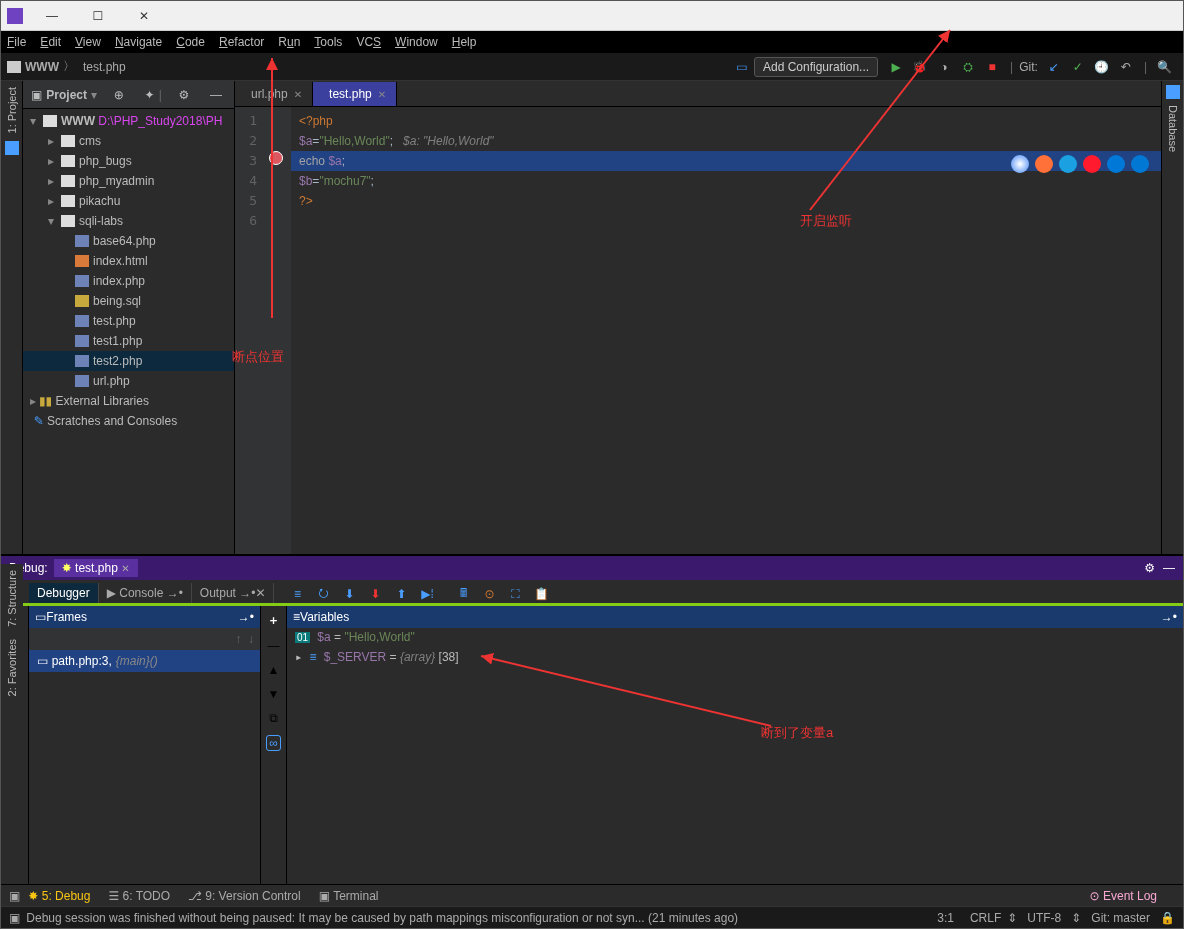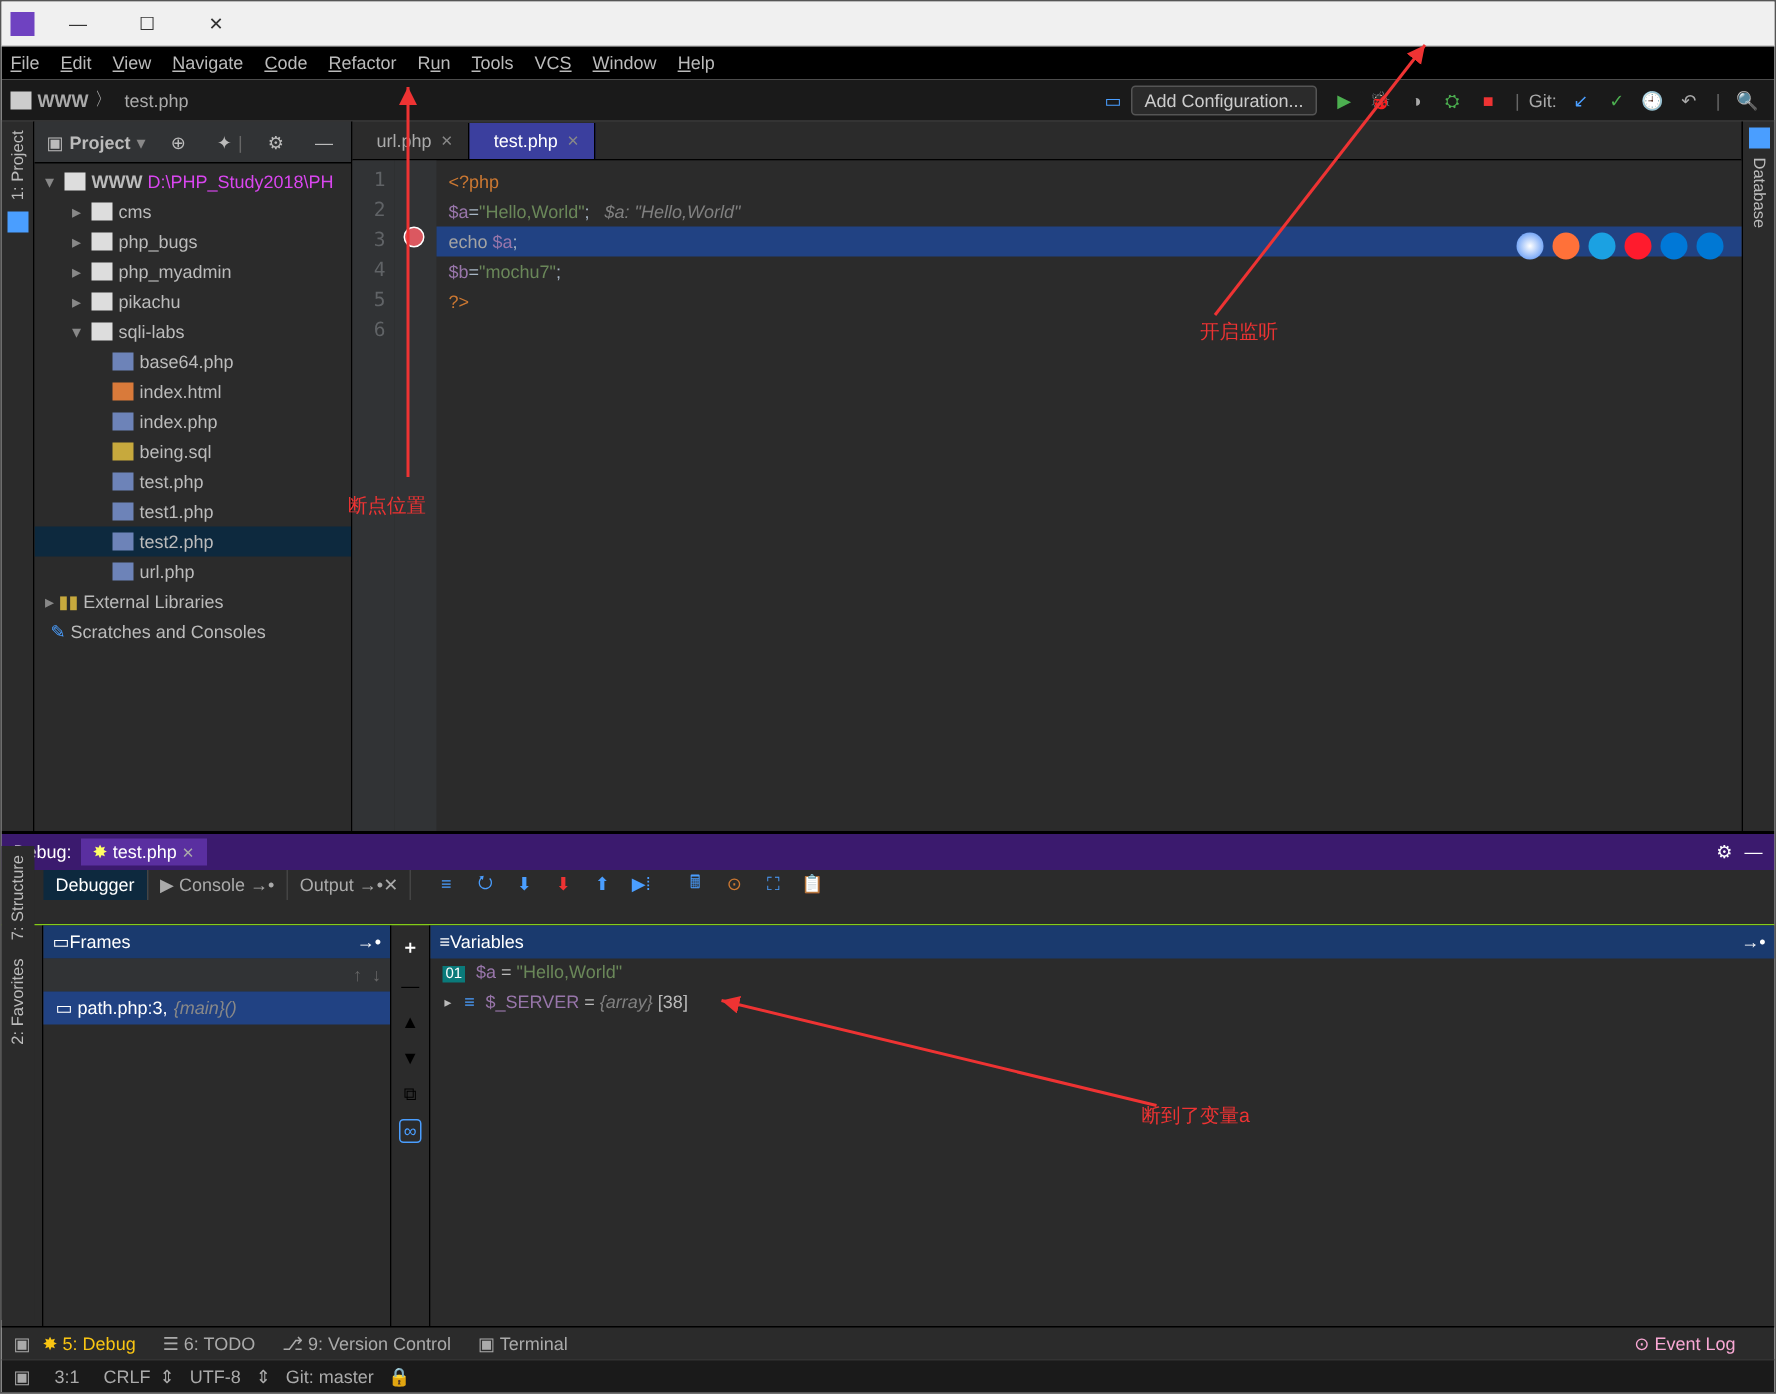--- a/index.html
+++ b/index.html
@@ -48,21 +48,21 @@
 .lines .cur{background:#214283;margin-left:-8px;padding-left:8px}
 .kw{color:#a3a3a3}.str{color:#6a8759}.var{color:#9876aa}.cmt{color:#808080;font-style:italic}.tag{color:#cc7832}
 .browsers{position:absolute;top:48px;right:12px;display:flex;gap:6px}
 .browsers span{width:18px;height:18px;border-radius:50%}
 .anno{position:absolute;color:#e33;font-size:13px}
 .arrow{position:absolute;stroke:#e33;stroke-width:2;fill:none}
 .debugpanel{height:330px;background:#1e1e1e;display:flex;flex-direction:column;border-top:2px solid #000}
 .dbgtitle{height:24px;background:#3b1a6e;display:flex;align-items:center;padding:0 8px;color:#fff}
 .dbgtitle .dtab{background:#5a2fa0;padding:2px 8px;margin-left:6px}
 .dbgtitle .icons{margin-left:auto;display:flex;gap:8px}
-.dbgtool{height:37px;background:#2b2b2b;display:flex;align-items:flex-start;padding:0 6px;border-bottom:1px solid #84cc16}
+.dbgtool{height:26px;background:#2b2b2b;display:flex;align-items:flex-end;padding:0 6px;border-bottom:3px solid #84cc16}
 .dbgtool .t{padding:3px 8px;color:#aaa;border-right:1px solid #444}
 .dbgtool .t.active{background:#0d293e;color:#fff}
 .dbgtool .sico{width:18px;height:18px;margin:0 4px;display:flex;align-items:center;justify-content:center;color:#4a9eff}
 .dbgbody{flex:1;display:flex;min-height:0}
 .dbgleft{width:28px;background:#2b2b2b;display:flex;flex-direction:column;align-items:center;gap:8px;padding-top:4px;border-right:1px solid #000}
 .dbgleft .i{width:16px;height:16px}
 .frames{width:232px;background:#2b2b2b;border-right:1px solid #000;display:flex;flex-direction:column}
 .frames .fh{height:22px;background:#1a3a6e;display:flex;align-items:center;padding:0 6px;color:#fff}
 .frames .fnav{height:22px;background:#313335;display:flex;align-items:center;justify-content:flex-end;padding:0 6px;color:#666}
 .frames .fr{height:22px;background:#214283;color:#fff;padding:0 8px;display:flex;align-items:center}
@@ -270,21 +270,21 @@
   </div>
 
   <svg class="ovarrow" style="left:262px;top:48px" width="60" height="280">
     <defs>
         <marker id="ah" markerWidth="8" markerHeight="8" refX="6" refY="3" orient="auto">
           <path d="M0,0 L6,3 L0,6" fill="#e33"></path>
         </marker>
       </defs>
     <line x1="10" y1="270" x2="10" y2="10" class="arrow" marker-end="url(#ah)"></line>
   </svg>
-  <div class="anno" style="left:232px;top:328px">断点位置</div>
+  <div class="anno" style="left:232px;top:348px">断点位置</div>
   <svg class="ovarrow" style="left:800px;top:20px" width="180" height="200">
     <line x1="10" y1="190" x2="150" y2="10" class="arrow" marker-end="url(#ah)"></line>
   </svg>
   <div class="anno" style="left:800px;top:212px">开启监听</div>
 </div>
 
 <div class="debugpanel">
   <div class="dbgtitle">
     <span>Debug:</span>
     <span class="dtab">
@@ -367,20 +367,21 @@
   <span class="bi active">✸ <span>5: Debug</span></span>
   <span class="bi">☰ <span>6: TODO</span></span>
   <span class="bi">⎇ <span>9: Version Control</span></span>
   <span class="bi">▣ <span>Terminal</span></span>
   <span style="flex:1"></span>
   <span class="bi" style="color:#f9a8d4">⊙ <span>Event Log</span></span>
 </div>
 
 <div class="status">
   <span style="margin-right:6px">▣</span>
+  <span class="msg">Debug session was finished without being paused: It may be caused by path mappings misconfiguration or not syn... (21 minutes ago)</span>
   <span style="margin:0 10px">3:1</span>
   <span style="margin:0 6px">CRLF</span>
   <span>⇕</span>
   <span style="margin:0 10px">UTF-8</span>
   <span>⇕</span>
   <span style="margin:0 10px">Git: master</span>
   <span>🔒</span>
 </div>
 
 </body></html>

